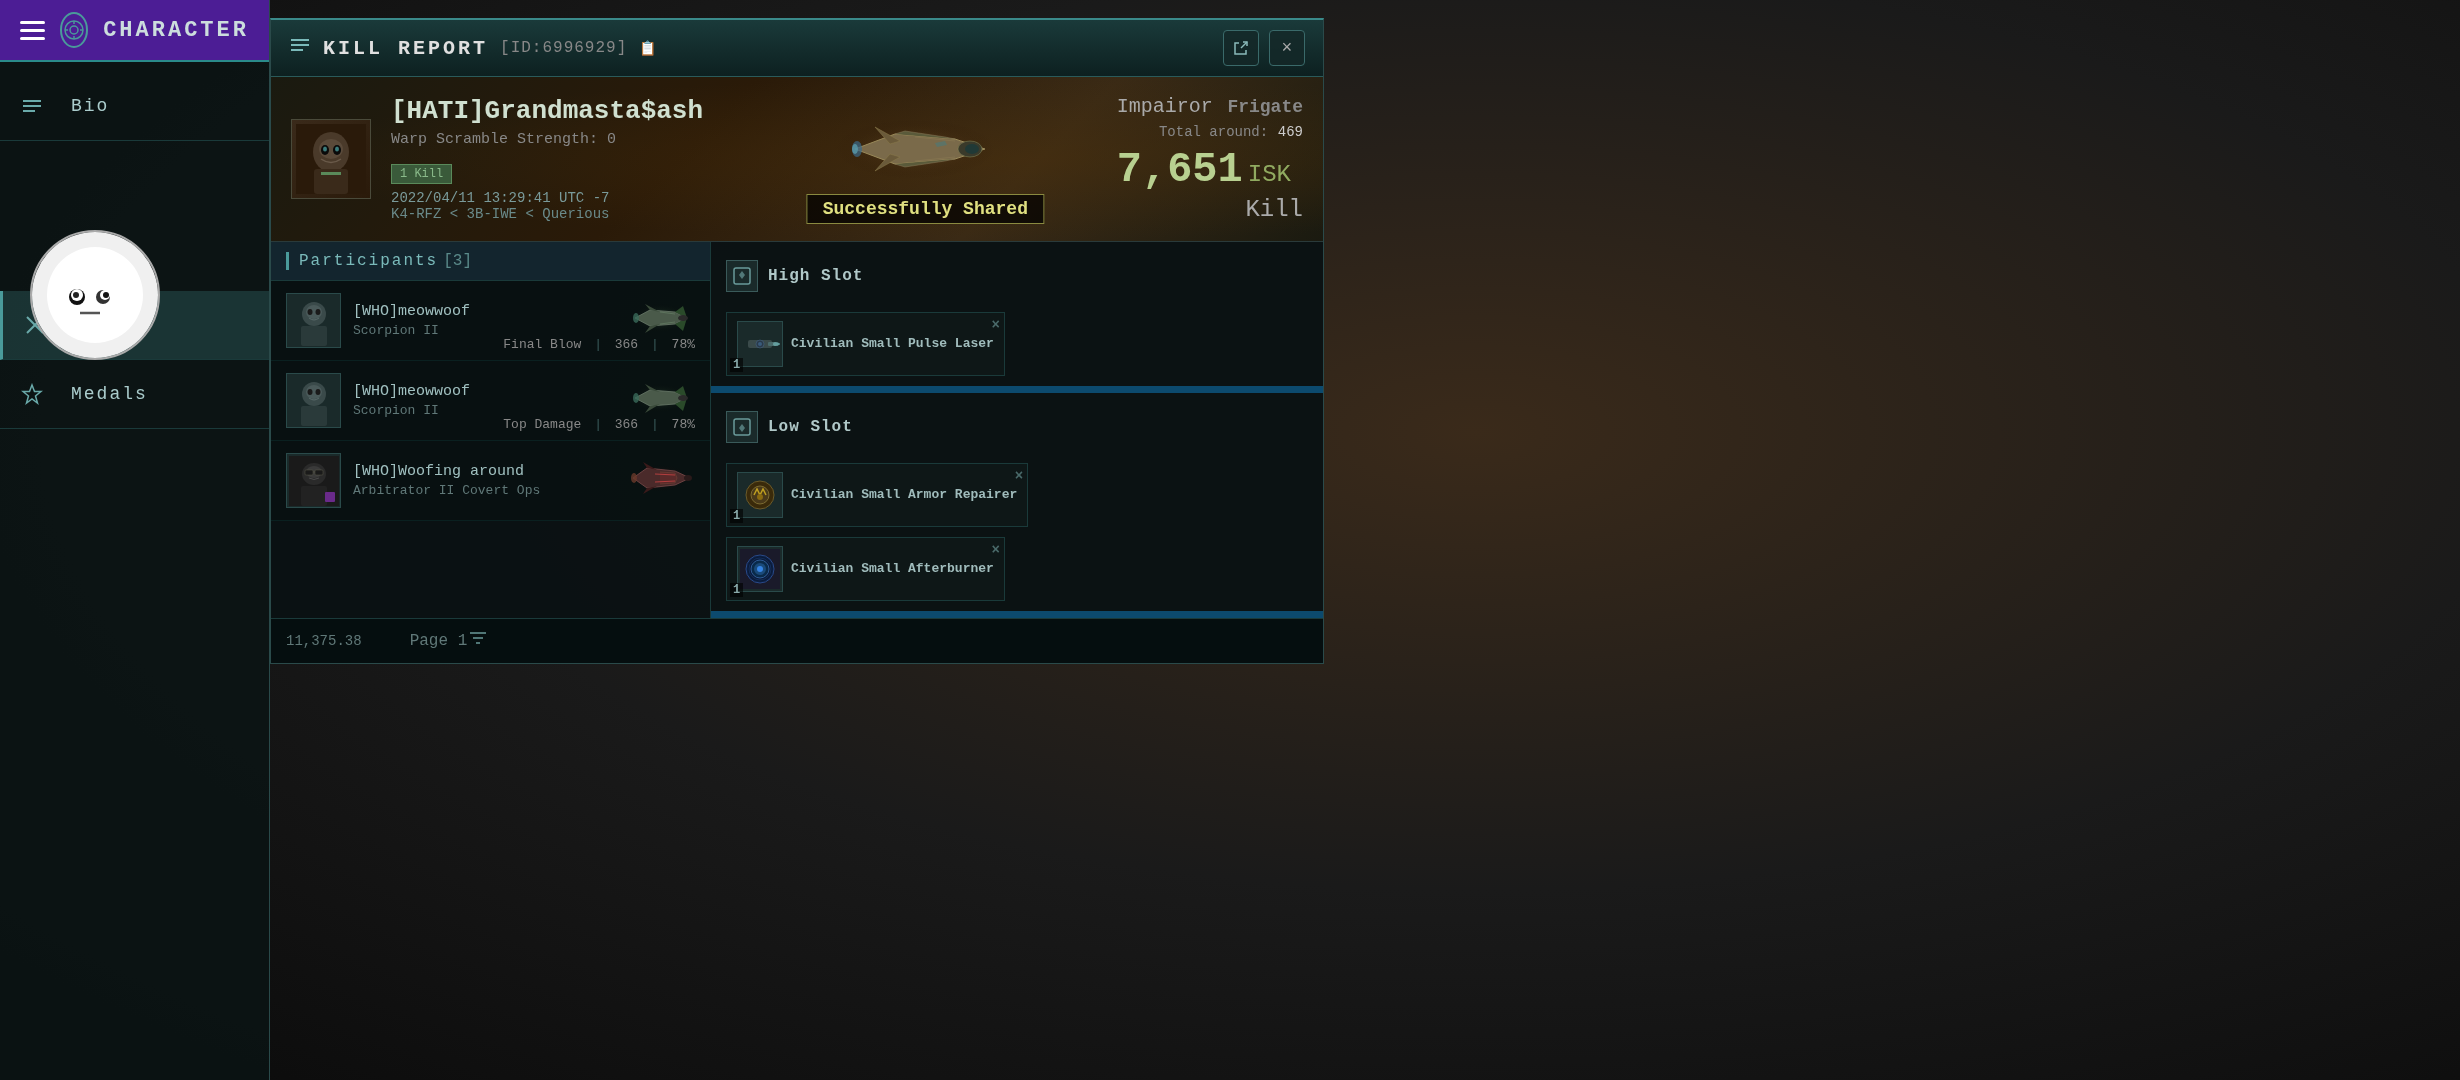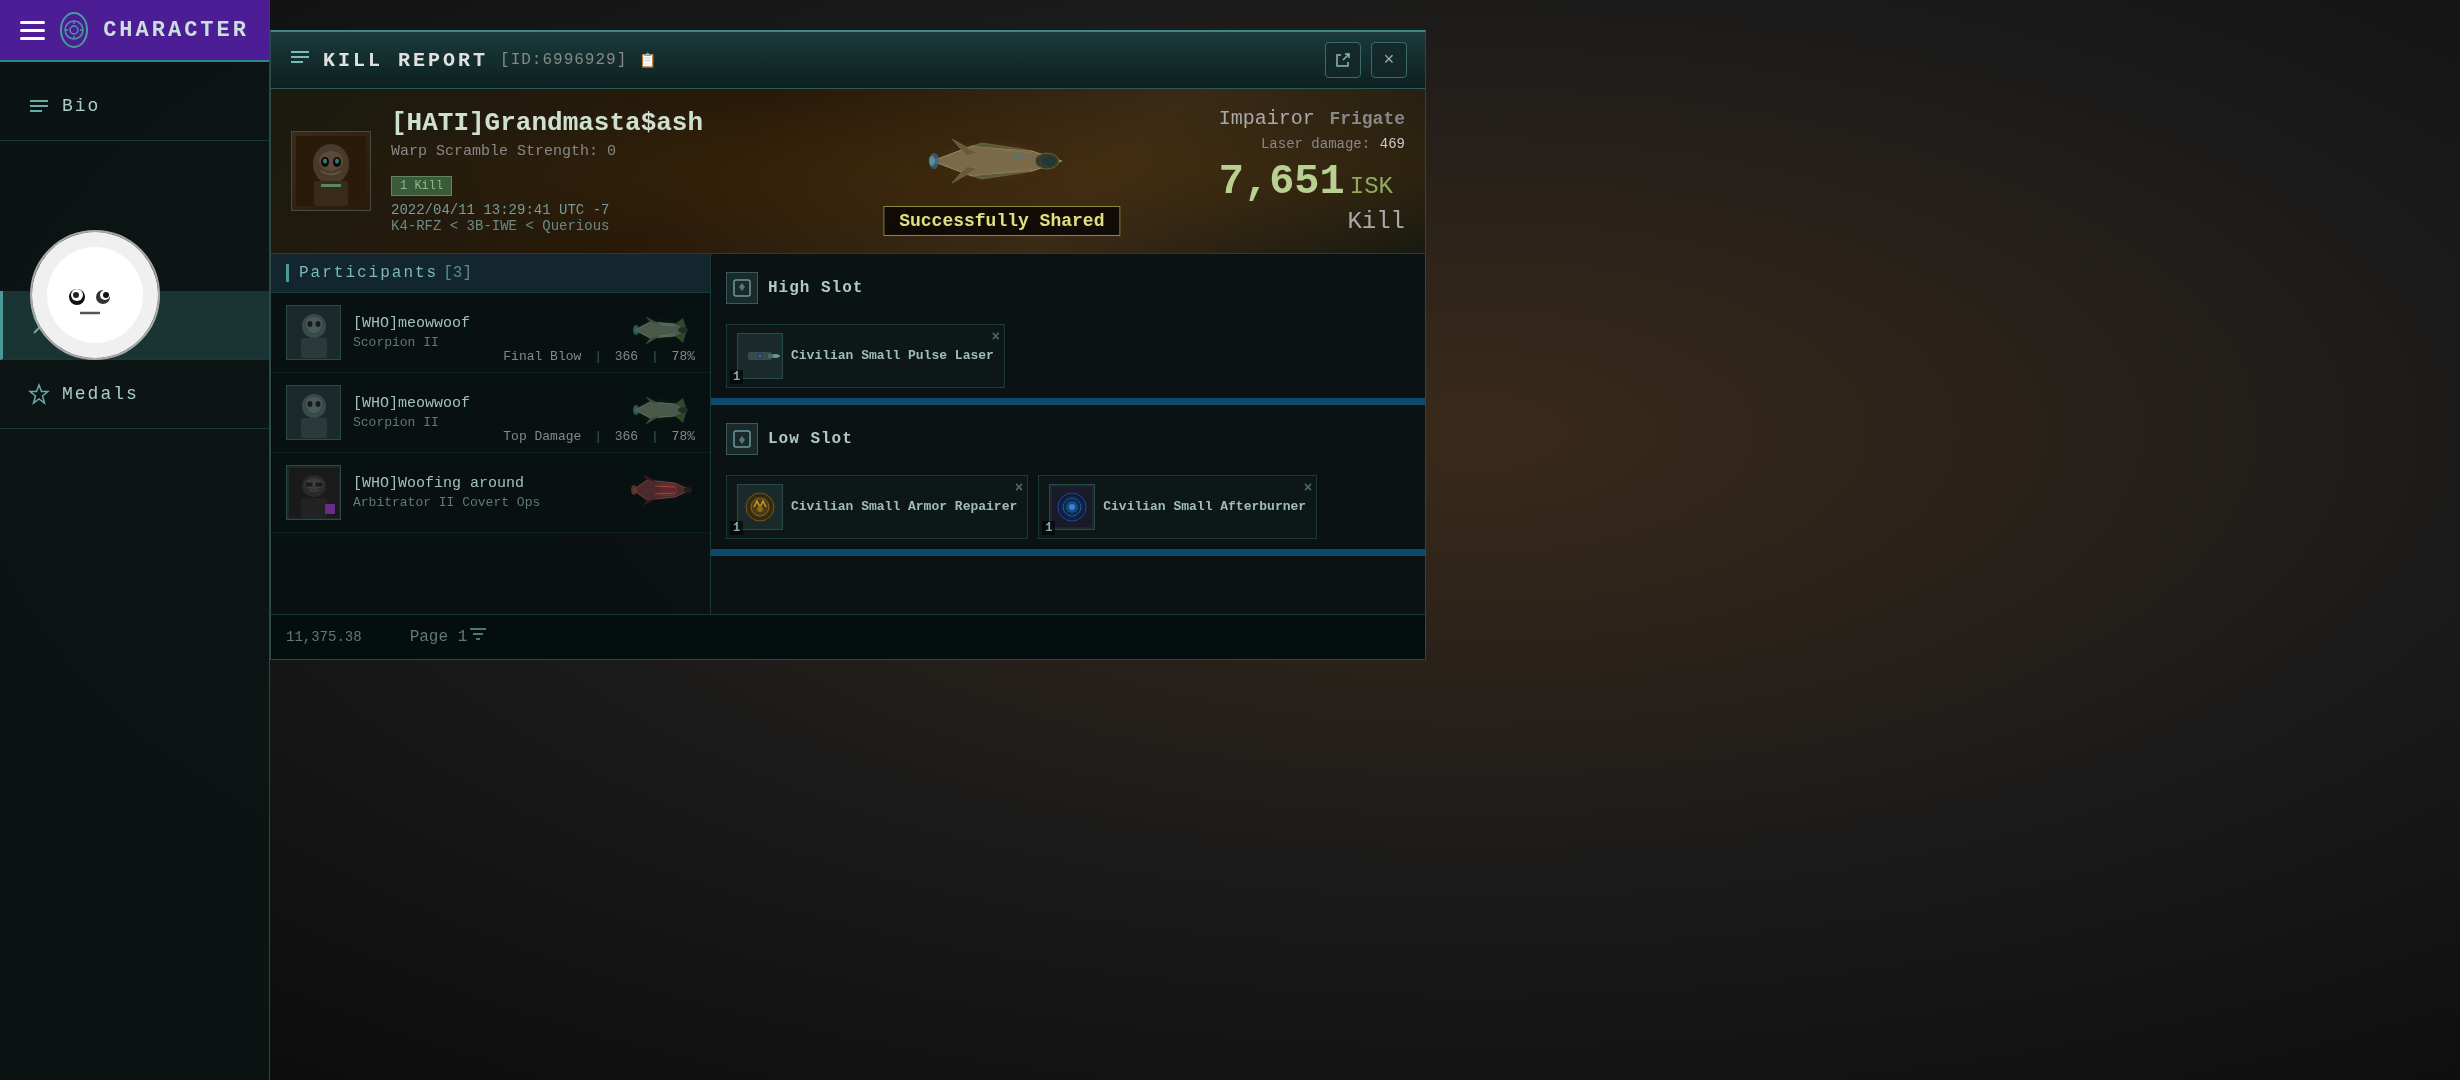--- a/index.html
+++ b/index.html
@@ -69,24 +69,24 @@
 
     .sidebar-title {
       color: #ccdddd;
       font-size: 22px;
       font-weight: bold;
       letter-spacing: 3px;
       text-transform: uppercase;
     }
 
     .sidebar-nav-item {
-      padding: 20px 25px;
-      display: flex;
-      align-items: center;
-      gap: 9px;
+      padding: 20px 18px;
+      display: flex;
+      align-items: center;
+      gap: 25px;
       border-bottom: 1px solid #1a3a3a;
       cursor: pointer;
       position: relative;
     }
 
     .sidebar-nav-item.active {
       background: rgba(30,60,60,0.8);
       border-left: 3px solid #4a9a9a;
     }
 
@@ -139,22 +139,22 @@
       left: 270px;
       top: 0;
       right: 0;
       height: 100%;
     }
 
     
     .kill-report-panel {
       position: absolute;
       left: 0;
-      top: 30px;
-      width: 1156px;
+      top: 18px;
+      width: 1054px;
       background: rgba(10, 18, 20, 0.97);
       border: 1px solid #2a4a4a;
       border-top: 2px solid #3a8a8a;
     }
 
     
     .panel-header {
       background: linear-gradient(180deg, #1a3a3a 0%, #0d2020 100%);
       padding: 10px 18px;
       display: flex;
@@ -758,21 +758,21 @@
           <div class="shared-badge">Successfully Shared</div>
         </div>
       </div>
 
       <div class="kill-stats">
         <div>
           <span class="ship-type-name">Impairor</span>
           <span class="ship-class">Frigate</span>
         </div>
         <div style="margin-top:5px;">
-          <span class="total-damage-label">Laser damage:</span>
+          <span class="total-damage-label">Total around:</span>
           <span class="total-damage-value">469</span>
         </div>
         <div style="margin-top:6px; display:flex; align-items:baseline; justify-content:flex-start;">
           <span class="isk-value">7,651</span>
           <span class="isk-label">ISK</span>
         </div>
         <div class="kill-label">Kill</div>
       </div>
     </div>
 

